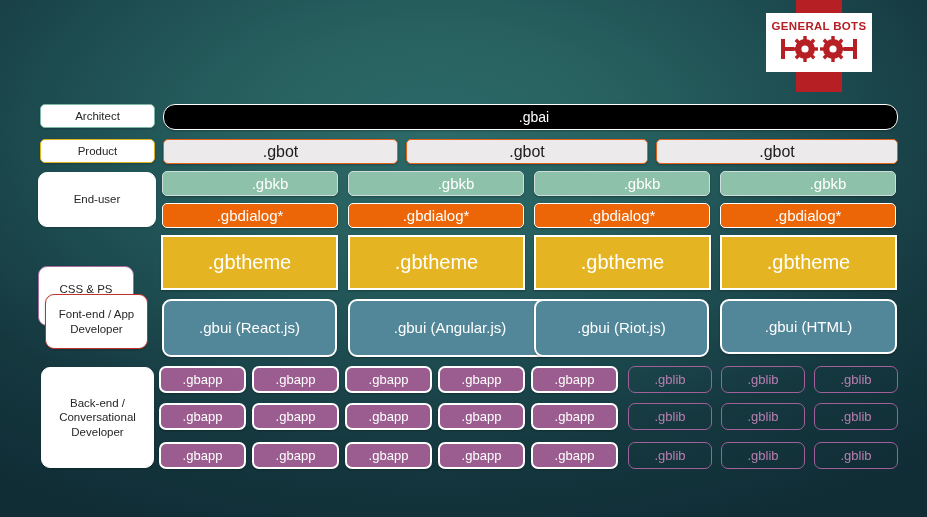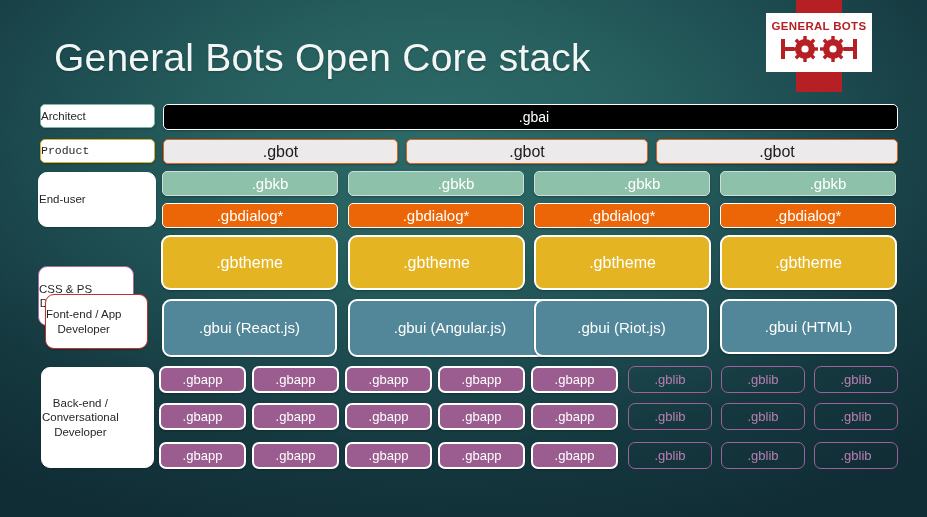--- a/index.html
+++ b/index.html
@@ -62,20 +62,21 @@
     text-shadow: 0 1px 2px rgba(0,0,0,0.25);
   }
 
   
   .role-box {
     position: absolute;
     background: #ffffff;
     border-radius: 9px;
     display: flex;
     align-items: center;
+    justify-content: center;
     text-align: center;
     color: #262626;
     font-size: 11.5px;
     line-height: 1.22;
     box-sizing: border-box;
     box-shadow: 0 1px 2px rgba(0,0,0,0.22);
   }
   .role-box.sm { border-radius: 5px; }
 
   
@@ -87,21 +88,21 @@
     justify-content: center;
     text-align: center;
     border-radius: 7px;
     font-size: 15px;
     color: #ffffff;
     box-shadow: 0 1px 2px rgba(0,0,0,0.28);
   }
   .stk-gbai {
     background: #000000;
     border: 1.6px solid #ffffff;
-    border-radius: 5px;
+    border-radius: 12px;
     font-size: 14px;
     padding-left: 7px;
   }
   .stk-gbot {
     background: #eceaea;
     border: 1.6px solid #e2621b;
     border-radius: 5px;
     color: #1c1c1c;
     font-size: 16px;
   }
@@ -114,22 +115,22 @@
   }
   .stk-gbdialog {
     background: #ec6608;
     border: 1.6px solid #ffffff;
     border-radius: 5px;
     font-size: 15px;
   }
   .stk-gbtheme {
     background: #e4b422;
     border: 2px solid #ffffff;
-    border-radius: 9px;
-    font-size: 16px;
+    border-radius: 0;
+    font-size: 20px;
   }
   .stk-gbui {
     background: #528699;
     border: 2px solid #ffffff;
     border-radius: 9px;
     font-size: 15px;
     line-height: 1.15;
   }
   .stk-gbapp {
     background: #9b5d8f;
@@ -212,30 +213,29 @@
               <line x1="0" y1="-13" x2="0" y2="13"></line>
               <line x1="-13" y1="0" x2="13" y2="0"></line>
               <line x1="-9.2" y1="-9.2" x2="9.2" y2="9.2"></line>
               <line x1="-9.2" y1="9.2" x2="9.2" y2="-9.2"></line>
             </g>
             <circle cx="0" cy="0" r="3.6" fill="#ffffff"></circle>
           </g>
         </g>
       </svg>
     </div>
-    <div id="slide-title">General Bots Open Core stack</div>
   </div>
 
   <div id="roles-column">
       <div class="role-box sm" style="border: 1.6px solid rgb(127, 183, 166); left: 40px; top: 104px; width: 115px; height: 24px;">
         <div>
           <div>Architect</div>
         </div>
       </div>
-      <div class="role-box sm" style="border: 1.6px solid rgb(224, 178, 31); left: 40px; top: 139px; width: 115px; height: 24px; font-family: Liberation Mono, monospace;">
+      <div class="role-box sm" style="border: 1.6px solid rgb(224, 178, 31); left: 40px; top: 139px; width: 115px; height: 24px;">
         <div>
           <div>Product</div>
         </div>
       </div>
       <div class="role-box" style="border: 1.6px solid rgb(255, 255, 255); left: 38px; top: 172px; width: 118px; height: 55px;">
         <div>
           <div>End-user</div>
         </div>
       </div>
       <div class="role-box" style="border: 1.6px solid rgb(168, 108, 163); left: 38px; top: 233px; width: 96px; height: 60px; margin-top: 33px;">

